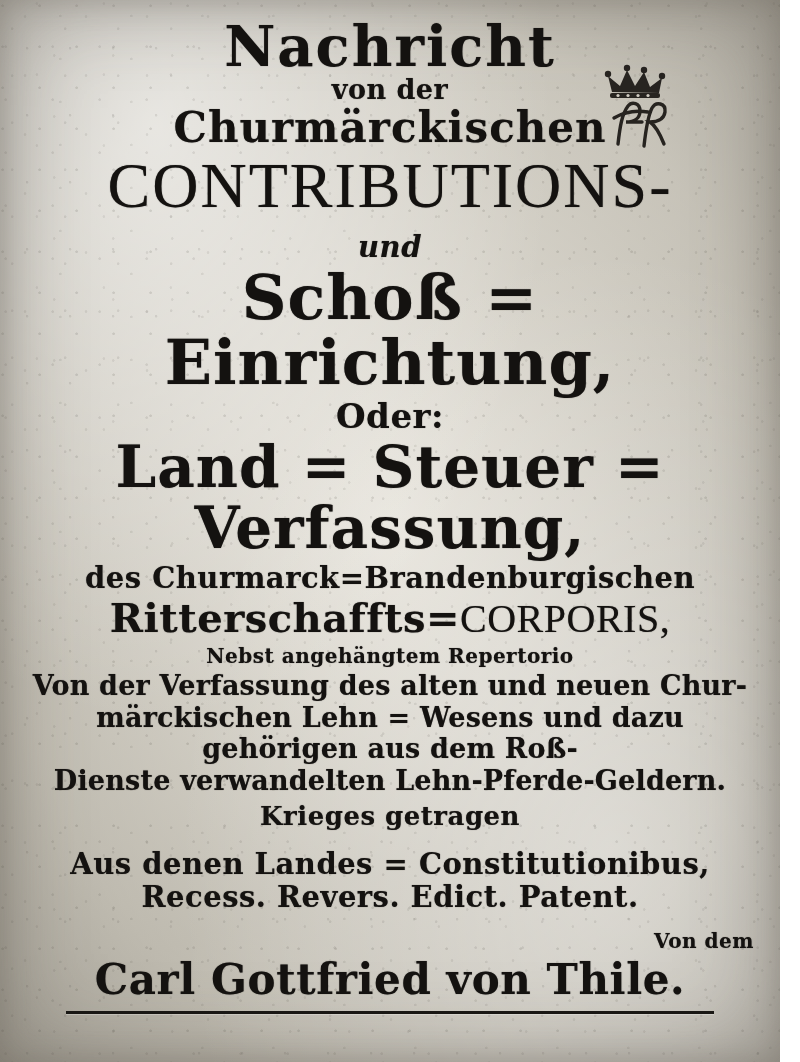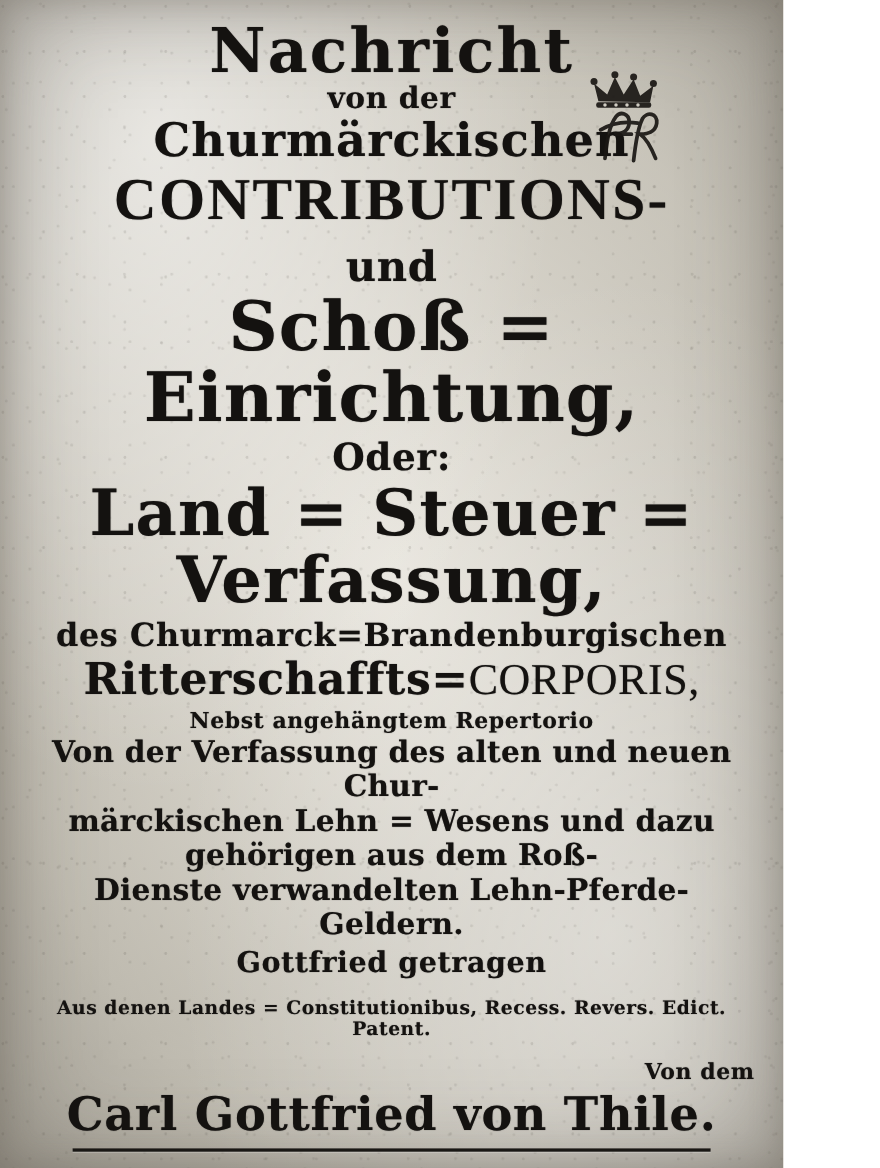--- a/index.html
+++ b/index.html
@@ -2,21 +2,21 @@
 <html><head>
 <meta charset="utf-8">
 <style>
   html, body {
     margin: 0;
     padding: 0;
     background: #ffffff;
   }
   #page {
     position: relative;
-    width: 712px;
+    width: 780px;
     height: 1062px;
     overflow: hidden;
     background: #cfccc3;
     background-image:
       radial-gradient(ellipse at 20% 12%, rgba(255,255,255,0.55) 0%, rgba(255,255,255,0) 45%),
       radial-gradient(ellipse at 78% 80%, rgba(255,255,255,0.40) 0%, rgba(255,255,255,0) 50%),
       radial-gradient(ellipse at 50% 50%, rgba(236,233,225,0.85) 0%, rgba(190,186,175,0.55) 70%, rgba(150,146,136,0.65) 100%),
       linear-gradient(160deg, #e2dfd6 0%, #cdc9bf 40%, #bdb9ae 75%, #d2cec4 100%);
     font-family: "DejaVu Serif", serif;
     color: #141210;
@@ -73,31 +73,32 @@
     margin: 2px 0 1px 0;
   }
   .l-churm {
     font-size: 42px;
     line-height: 1.05;
     margin: 2px 0 4px 0;
     letter-spacing: 1px;
   }
   .l-contrib {
     font-family: "Liberation Serif", serif;
-    font-weight: 700;
-    font-size: 54px;
+    font-weight: 400;
+    font-size: 64px;
     line-height: 1.0;
     letter-spacing: 2px;
     margin: 4px 0 2px 0;
     text-shadow: 0 0 1px rgba(20,18,16,0.6);
   }
   .l-und {
-    font-size: 38px;
+    font-size: 29px;
     line-height: 1.05;
     margin: 14px 0 2px 0;
+    font-style: italic;
   }
   .l-schoss {
     font-size: 62px;
     line-height: 1.05;
     margin: 2px 0 4px 0;
     letter-spacing: 1px;
   }
   .l-oder {
     font-size: 34px;
     line-height: 1.05;
@@ -131,21 +132,21 @@
     line-height: 1.14;
     margin: 1px 0;
     letter-spacing: 0.2px;
   }
   .l-zusammen {
     font-size: 26px;
     line-height: 1.12;
     margin: 6px 0 3px 0;
   }
   .l-small {
-    font-size: 17px;
+    font-size: 29px;
     line-height: 1.15;
     margin: 16px 0;
   }
   .l-vondem {
     font-size: 20px;
     line-height: 1.1;
     margin: 7px 0 2px 0;
     text-align: right;
   }
   .l-konigl {
@@ -221,21 +222,21 @@
     <div class="frak l-ritter">
       <span>Ritterschaffts=</span><span class="rom">CORPORIS,</span>
     </div>
 
     <div class="frak l-nebst">Nebst angehängtem Repertorio</div>
 
     <div class="frak l-body">Von der Verfassung des alten und neuen Chur-</div>
     <div class="frak l-body">märckischen Lehn = Wesens und dazu gehörigen aus dem Roß-</div>
     <div class="frak l-body">Dienste verwandelten Lehn-Pferde-Geldern.</div>
 
-    <div class="frak l-zusammen">Gottfried getragen</div>
+    <div class="frak l-zusammen">Krieges getragen</div>
     <div class="frak l-small">Aus denen Landes = Constitutionibus, Recess. Revers. Edict. Patent.</div>
 
     <div class="frak l-vondem">Von dem</div>
     <div class="frak l-author">Carl Gottfried von Thile.</div>
 
     <div class="rule"></div>
 
   </div>
 </div>
 

